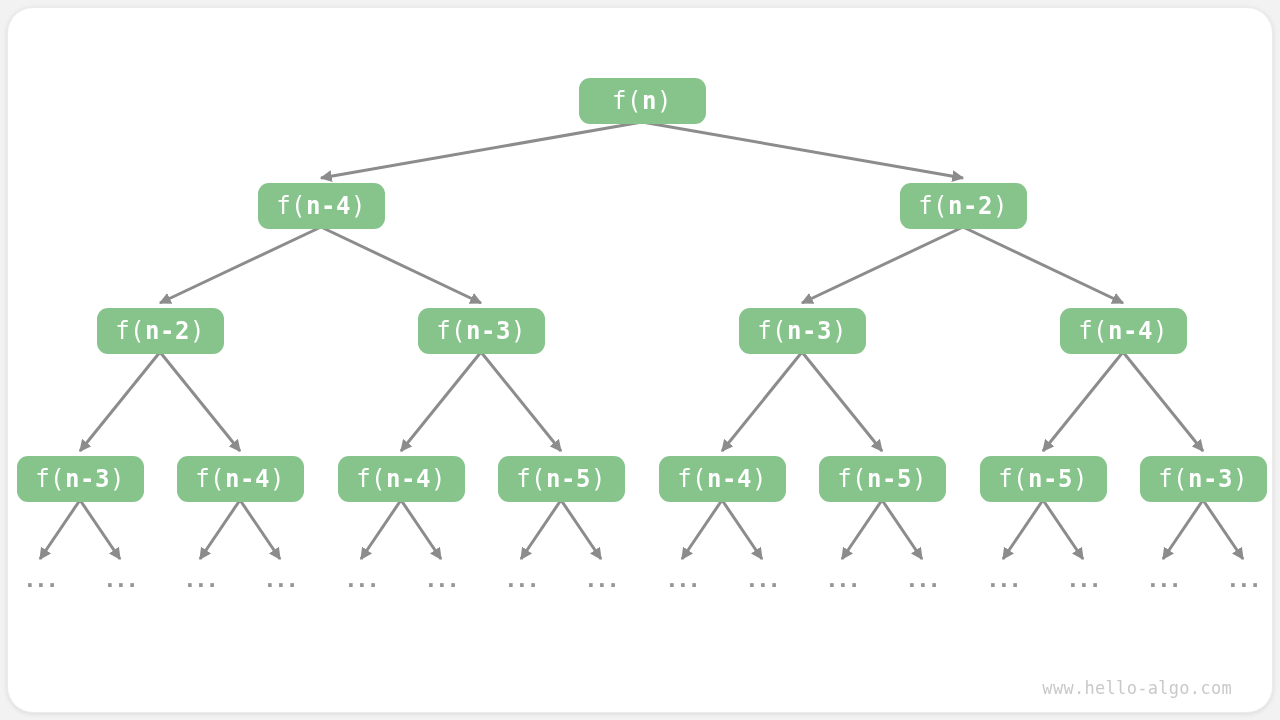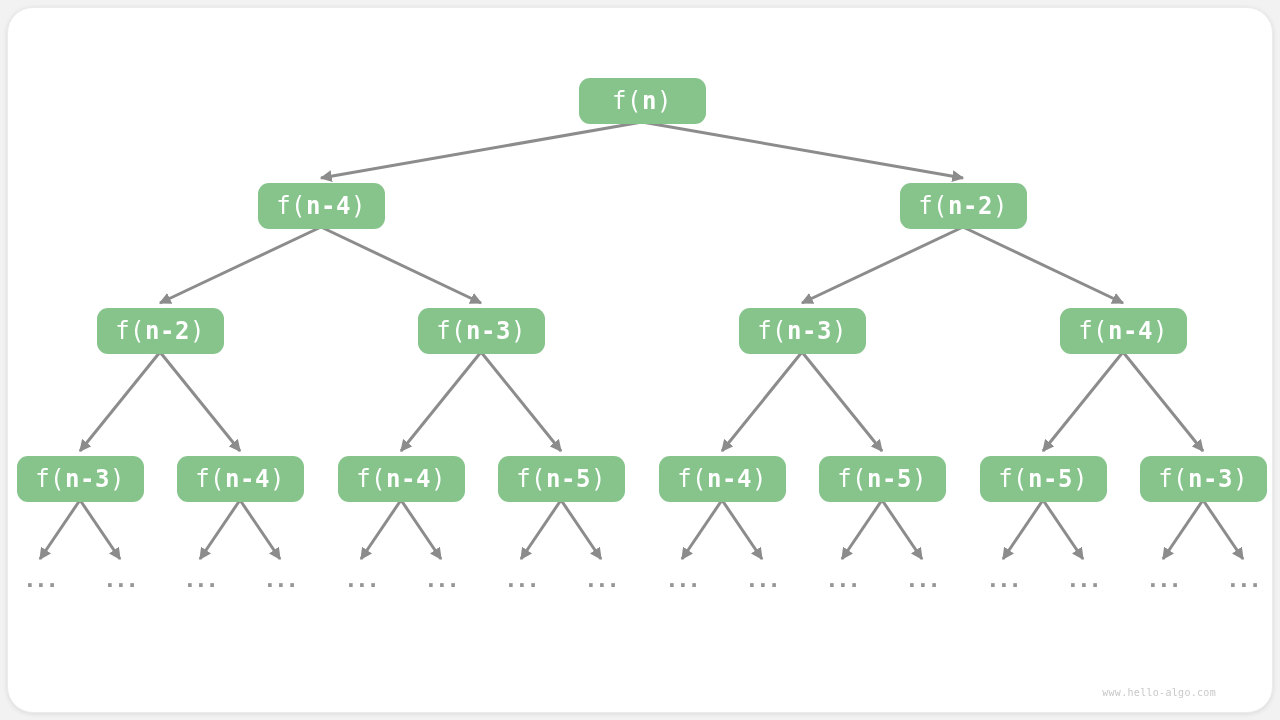--- a/index.html
+++ b/index.html
@@ -57,24 +57,24 @@
     position: absolute;
     transform: translateX(-50%);
     color: var(--dots, #969696);
     font-size: 22px;
     font-weight: bold;
     letter-spacing: -2px;
     line-height: 26px;
   }
   .watermark {
     position: absolute;
-    right: 64px;
+    right: 48px;
     bottom: 22px;
     color: var(--watermark, #c9c9c9);
-    font-size: 10px;
+    font-size: 17px;
     letter-spacing: 0.3px;
   }
 </style>
 </head>
 <body>
 
 <div id="canvas">
   <div id="card"></div>
 
   <svg id="edges" width="1280" height="720" viewBox="0 0 1280 720">

